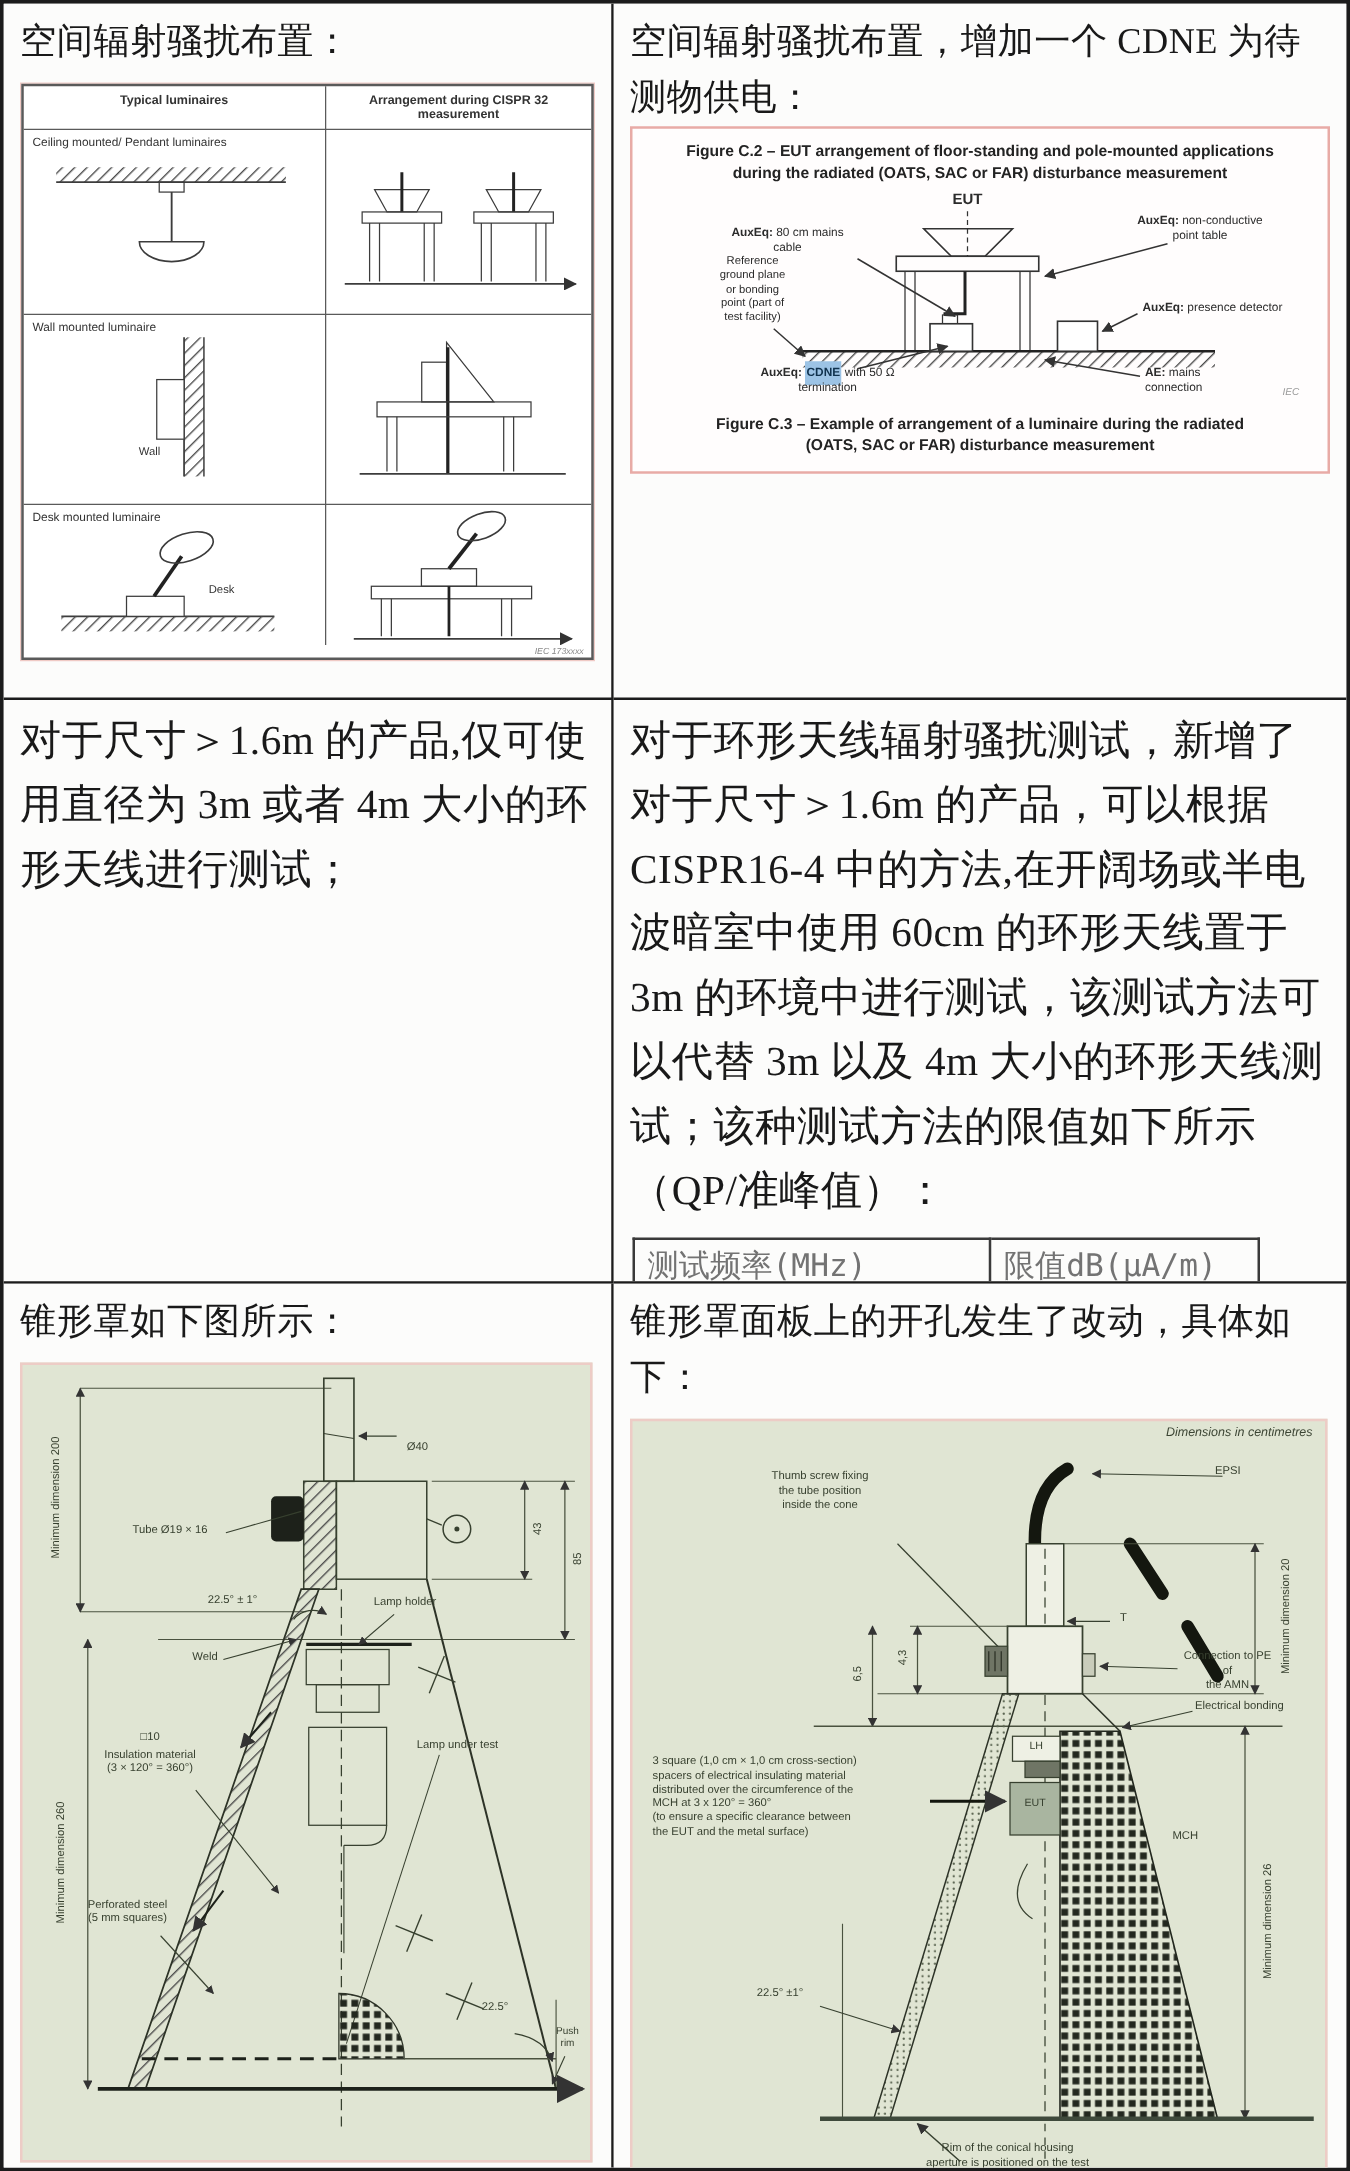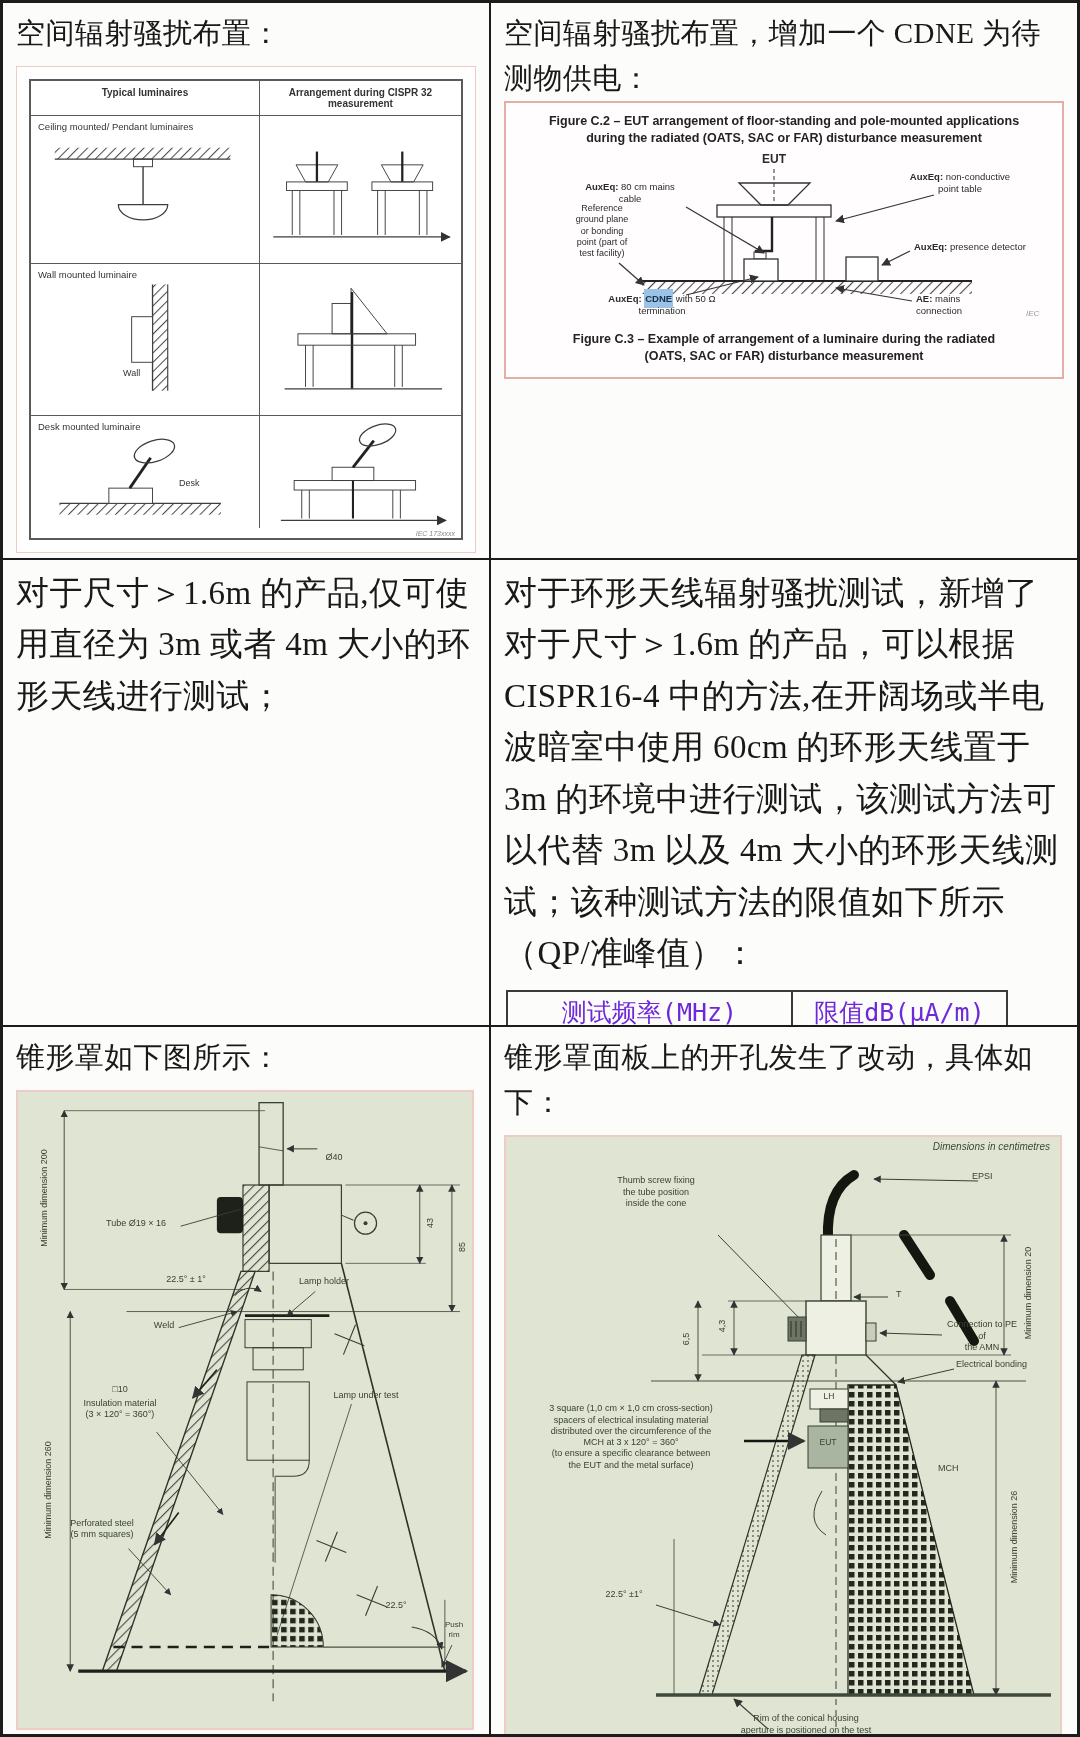--- a/index.html
+++ b/index.html
@@ -8,21 +8,21 @@
   .page{width:1080px;height:1737px;background:#fcfcfb;border:3px solid #1c1c1c;
         display:grid;grid-template-columns:488px 586px;grid-template-rows:557px 467px 1fr}
   .cell{padding:8px 13px;overflow:hidden;background:#fcfcfb}
   .cl{border-right:2px solid #1c1c1c}
   .cb{border-bottom:2px solid #1c1c1c}
   .cjk{font-family:"Liberation Serif","DejaVu Serif",serif;font-size:33px;line-height:1.56;
        color:#191919;letter-spacing:.4px}
   .title{font-size:29px}
 
   
-  .figA{margin-top:10px;border:1px solid #f0cac5;padding:12px;background:#fff}
+  .figA{margin-top:10px;border:1px solid #f0cac5;padding:0;background:#fff}
   .faInner{border:2px solid #5a5a5a}
   .faGrid{display:grid;grid-template-columns:53% 47%}
   .faH{border-bottom:1.5px solid #5a5a5a;font-size:10px;font-weight:bold;text-align:center;
        padding:6px 2px;color:#333}
   .faH.r{border-left:1.5px solid #5a5a5a}
   .faCell{position:relative;border-bottom:1.5px solid #5a5a5a;height:148px}
   .faCell.r{border-left:1.5px solid #5a5a5a}
   .faCell.short{height:112px}
   .faCell.last{border-bottom:none}
   .faLab{position:absolute;left:7px;top:5px;font-size:9.5px;color:#333}
@@ -39,35 +39,35 @@
   .lbl{position:absolute;font-size:9.5px;line-height:1.25;color:#2b2b2b;text-align:center;
        white-space:pre-line;transform:translate(-50%,0)}
   .lbl.ll{transform:none;text-align:left}
   .lbl.nw{white-space:pre}
   .lbl b{font-weight:bold}
   .hl{background:#9cc3e5;color:#10324e;padding:4px 1px;font-weight:bold}
   .tiny{font-size:8px;color:#999;font-style:italic}
 
   
   .freq{border-collapse:collapse;margin:10px 2px 0;font-family:"DejaVu Sans Mono",monospace}
-  .freq th,.freq td{border:2px solid #3a3a3a;text-align:center;padding:2px 10px;color:#6d28d9}
+  .freq th,.freq td{border:2px solid #3a3a3a;text-align:left;padding:2px 10px;color:#737373}
   .freq th{font-size:25px;font-weight:normal;border-bottom:4px double #3a3a3a;padding:4px 10px}
   .freq td{font-size:24px}
   .freq .c1{width:285px}
   .freq .c2{width:215px}
 
   
   .gfig{position:relative;margin-top:10px;border:2px solid #edccc6;background:#e0e5d3;overflow:hidden}
   .gfig svg{position:absolute;left:0;top:0}
   .figC{width:458px;height:640px}
   .figD{width:558px;height:632px}
   .glbl{position:absolute;font-size:9px;line-height:1.25;color:#37402f;text-align:center;
         white-space:pre-line;transform:translate(-50%,0)}
   .glbl.ll{transform:none;text-align:left}
-  .glbl.rr{transform:none;text-align:center}
+  .glbl.rr{transform:none;text-align:left}
   .rot{position:absolute;font-size:9px;color:#37402f;white-space:nowrap;
        transform:translate(-50%,-50%) rotate(-90deg)}
   .note{position:absolute;right:10px;top:4px;font-size:10px;font-style:italic;color:#3c4534}
 </style>
 </head>
 <body>
 
 <svg width="0" height="0" style="position:absolute" aria-hidden="true">
   <defs>
     <pattern id="hatch" width="7" height="7" patternUnits="userSpaceOnUse" patternTransform="rotate(45)">

